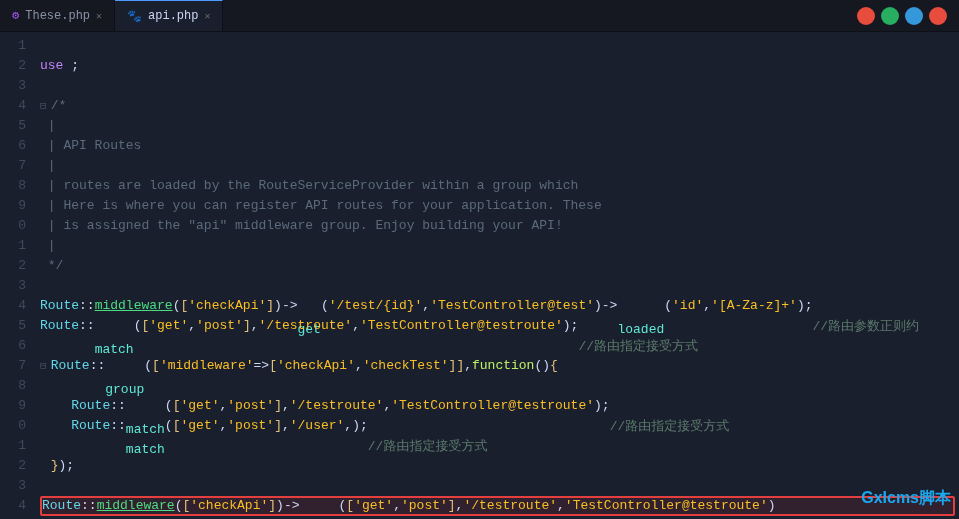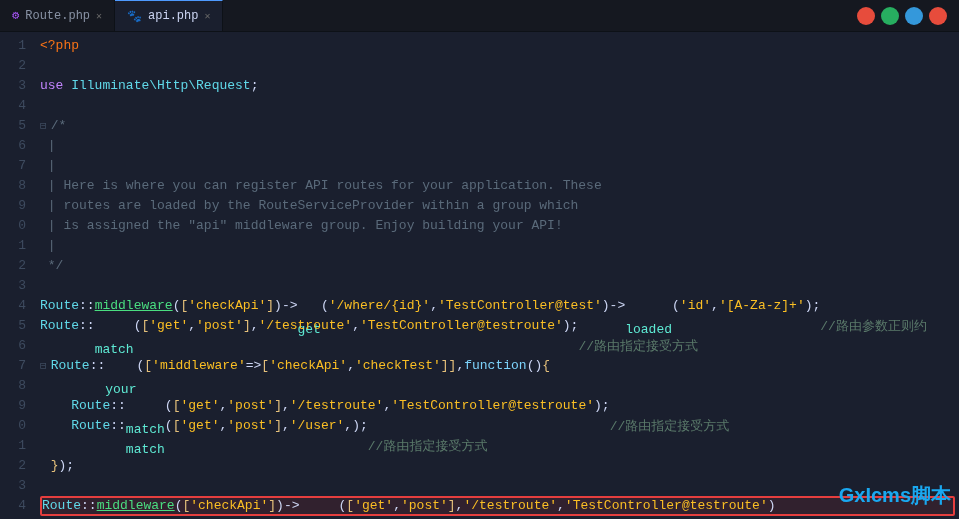--- a/index.html
+++ b/index.html
@@ -115,38 +115,38 @@
     }
 
     
     .kw-php { color: #f97316; }
     .kw-use { color: #c084fc; text-align: right; }
     .kw-class { color: #60d8e8; }
     .kw-route { color: #60d8e8; }
     .kw-method { color: #5eead4; margin-top: 48px; }
     .kw-string { color: #fbbf24; }
     .kw-arrow { color: #cdd6f4; }
-    .kw-fn { color: #7dd3fc; }
+    .kw-fn { color: #bef264; }
     .kw-punct { color: #cdd6f4; }
     .kw-comment-cn { color: #5a7a6a; margin-top: 41px; }
     .kw-middleware { color: #4ade80; text-decoration: underline; }
     .kw-bracket { color: #e5c07b; }
     .fold-icon {
       color: #3d4a5e;
       margin-right: 4px;
       font-size: 11px;
     }
 
     
     .watermark {
       position: absolute;
       bottom: 10px;
       right: 8px;
       color: #1aa8f0;
-      font-size: 20px;
+      font-size: 16px;
       font-weight: bold;
       font-family: Arial, sans-serif;
       z-index: 10;
     }
 
     
     .comment-block {
       color: #5a6a7a;
     }
 
@@ -159,21 +159,21 @@
     }
   </style>
 </head>
 <body>
 
 <div>
 
   <div class="tab-bar">
     <div class="tab">
       <span class="tab-icon-php">⚙</span>
-      <span>Route.php</span>
+      <span>These.php</span>
       <span class="tab-close">✕</span>
     </div>
     <div class="tab active">
       <span class="tab-icon-api">🐾</span>
       <span>api.php</span>
       <span class="tab-close">✕</span>
     </div>
     <div class="top-icons">
       <span class="browser-icon" style="background:#e74c3c;"></span>
       <span class="browser-icon" style="background:#27ae60;"></span>
@@ -209,55 +209,54 @@
         <div>1</div>
         <div>2</div>
         <div>3</div>
         <div>4</div>
         <div>5</div>
 
       </div>
 
       <div class="code-lines">
 
-        <div class="code-line">
-          <span class="kw-php">&lt;?php</span>
-        </div>
 
         <div class="code-line">&nbsp;</div>
 
         <div class="code-line">
           <span class="kw-use">use</span>
           <span>&nbsp;</span>
-          <span class="kw-class">Illuminate\Http\Request</span>
           <span class="kw-punct">;</span>
         </div>
 
         <div class="code-line">&nbsp;</div>
 
         <div class="code-line">
           <span class="fold-icon">⊟</span>
           <span class="comment-block">/*</span>
         </div>
 
         <div class="code-line">
           <span class="comment-block">&nbsp;|</span>
         </div>
 
+        <div class="code-line">
+          <span class="comment-block">&nbsp;| API Routes</span>
+        </div>
 
         <div class="code-line">
           <span class="comment-block">&nbsp;|</span>
         </div>
 
         <div class="code-line">
+          <span class="comment-block">&nbsp;| routes are loaded by the RouteServiceProvider within a group which</span>
+        </div>
+
+        <div class="code-line">
           <span class="comment-block">&nbsp;| Here is where you can register API routes for your application. These</span>
-        </div>
-
-        <div class="code-line">
-          <span class="comment-block">&nbsp;| routes are loaded by the RouteServiceProvider within a group which</span>
         </div>
 
         <div class="code-line">
           <span class="comment-block">&nbsp;| is assigned the "api" middleware group. Enjoy building your API!</span>
         </div>
 
         <div class="code-line">
           <span class="comment-block">&nbsp;|</span>
         </div>
 
@@ -272,21 +271,21 @@
             <span class="kw-punct">::</span>
             <span class="kw-middleware">middleware</span>
             <span class="kw-punct">(</span>
             <span class="kw-bracket">[</span>
             <span class="kw-string">'checkApi'</span>
             <span class="kw-bracket">]</span>
             <span class="kw-punct">)</span>
             <span class="kw-arrow">-&gt;</span>
             <span class="kw-method">get</span>
             <span class="kw-punct">(</span>
-            <span class="kw-string">'/where/{id}'</span>
+            <span class="kw-string">'/test/{id}'</span>
             <span class="kw-punct">,</span>
             <span class="kw-string">'TestController@test'</span>
             <span class="kw-punct">)</span>
             <span class="kw-arrow">-&gt;</span>
             <span class="kw-method">loaded</span>
             <span class="kw-punct">(</span>
             <span class="kw-string">'id'</span>
             <span class="kw-punct">,</span>
             <span class="kw-string"> '[A-Za-z]+'</span>
             <span class="kw-punct">);</span>
@@ -310,21 +309,21 @@
             <span class="kw-punct">);</span>
             <span class="kw-comment-cn">//路由指定接受方式</span>
         </div>
 
         <div class="code-line">&nbsp;</div>
 
         <div class="code-line">
           <span class="fold-icon">⊟</span>
           <span class="kw-route">Route</span>
             <span class="kw-punct">::</span>
-            <span class="kw-method">your</span>
+            <span class="kw-method">group</span>
             <span class="kw-punct">(</span>
             <span class="kw-bracket">[</span>
             <span class="kw-string">'middleware'</span>
             <span class="kw-arrow"> =&gt; </span>
             <span class="kw-bracket">[</span>
             <span class="kw-string">'checkApi'</span>
             <span class="kw-punct">,</span>
             <span class="kw-string">'checkTest'</span>
             <span class="kw-bracket">]]</span>
             <span class="kw-punct">,</span>

